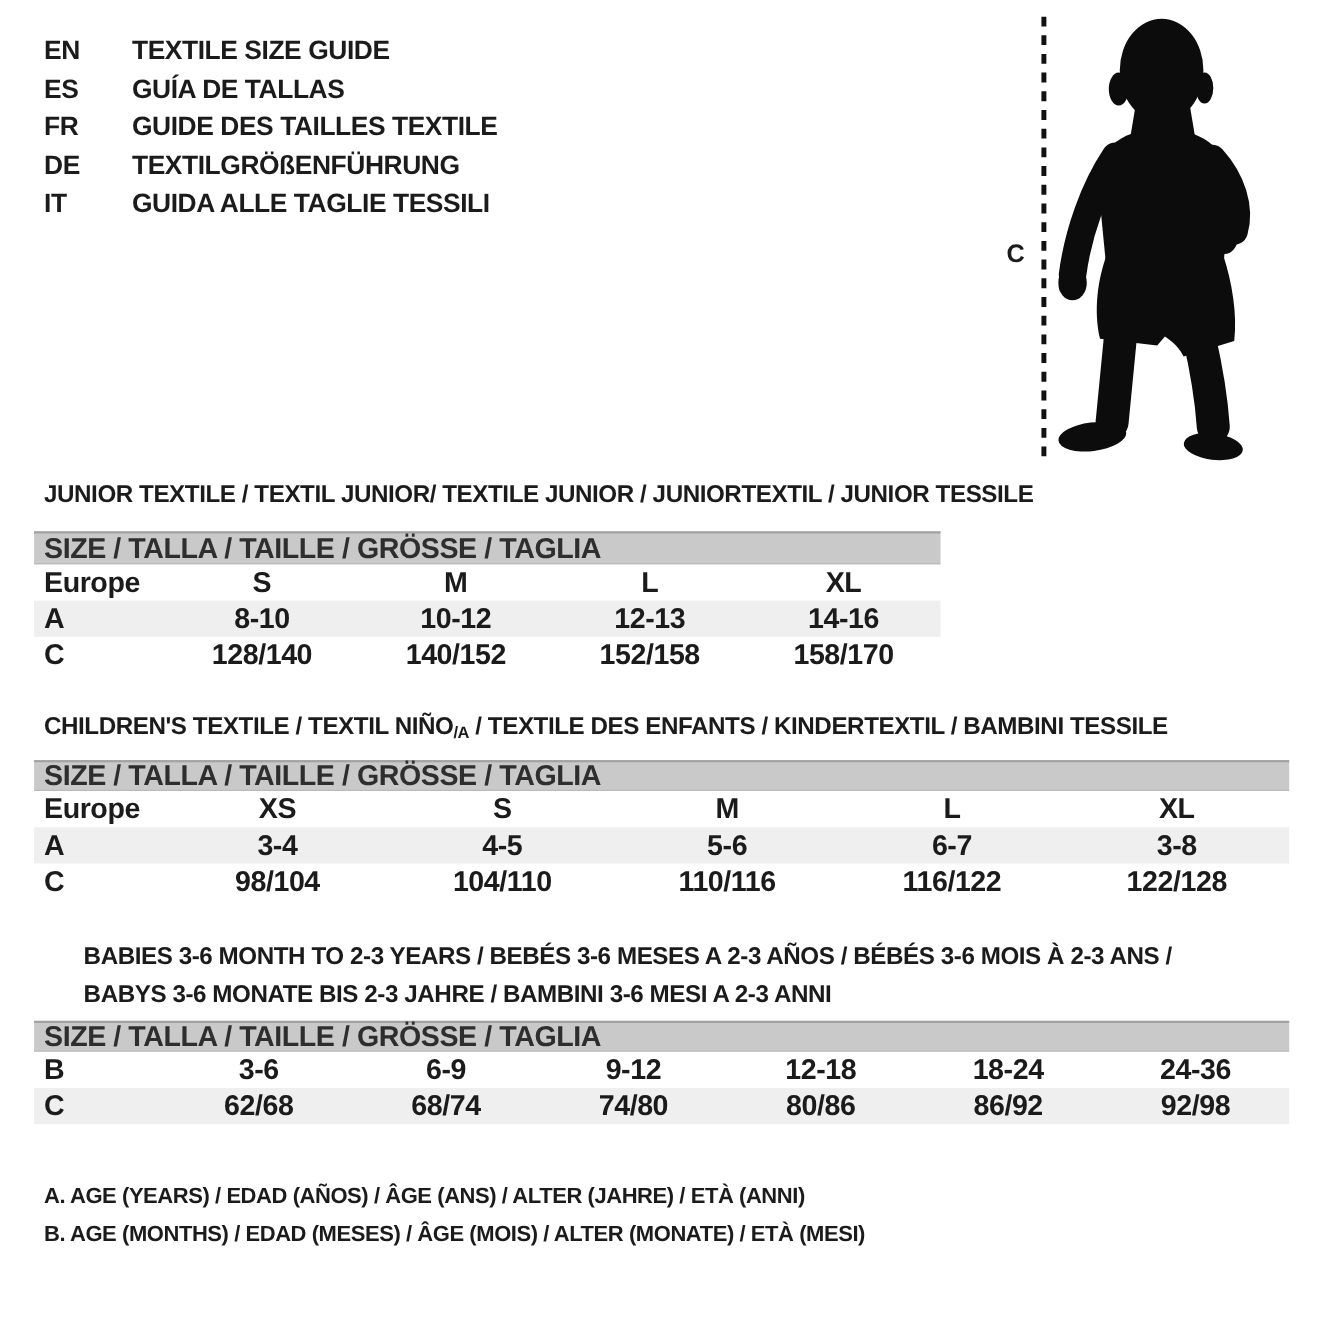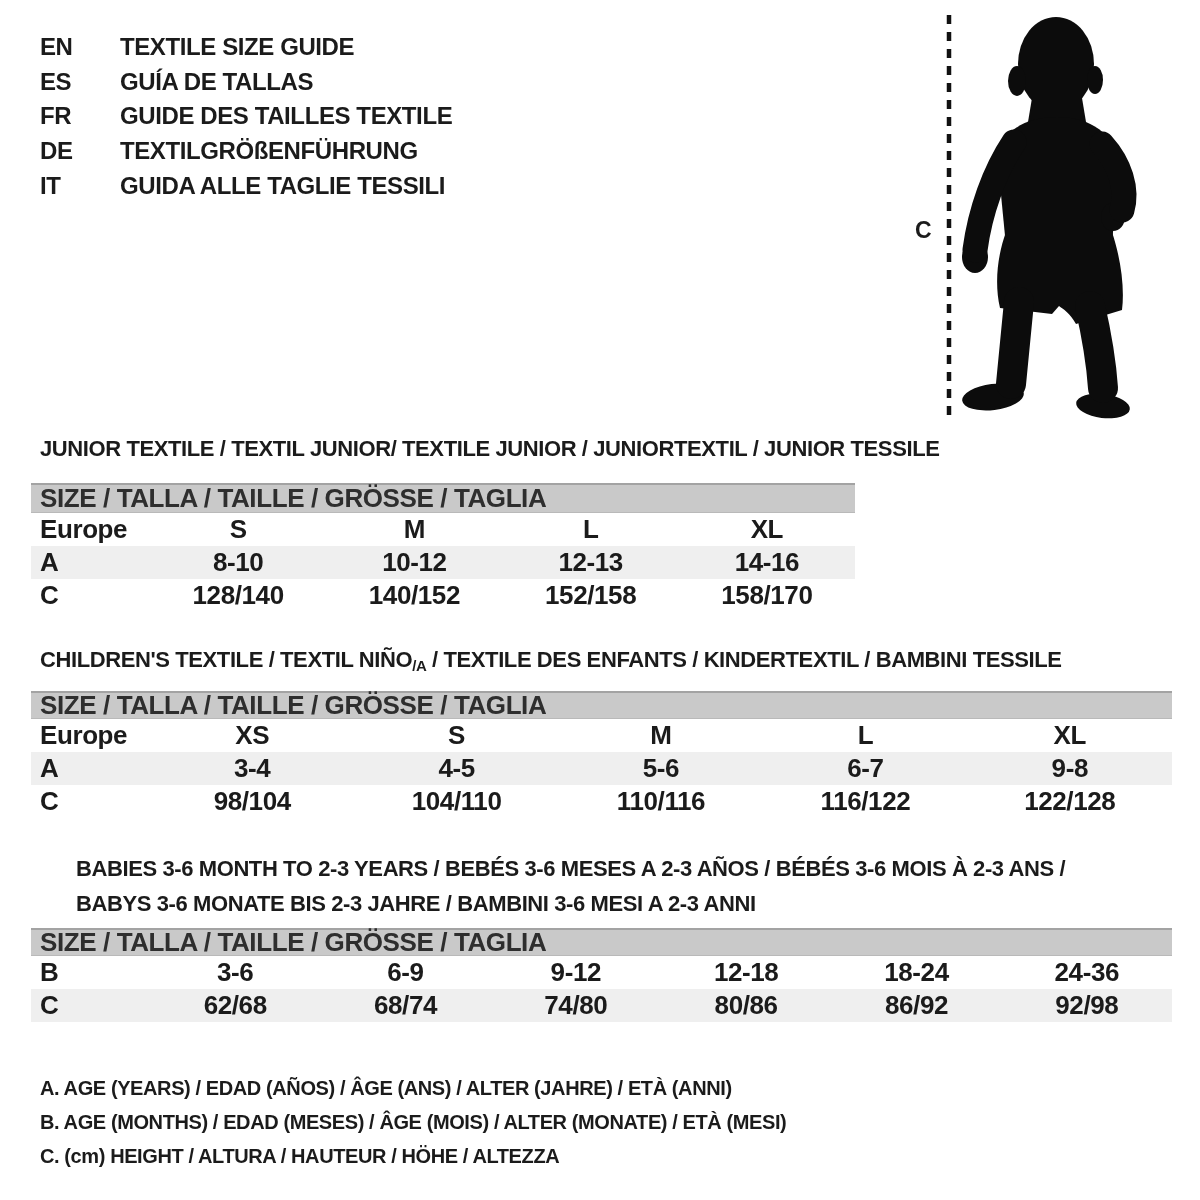--- a/index.html
+++ b/index.html
@@ -127,21 +127,21 @@
       <span class="cell">M</span>
       <span class="cell">L</span>
       <span class="cell">XL</span>
     </div>
     <div class="trow children-grid shaded">
       <span class="row-label">A</span>
       <span class="cell">3-4</span>
       <span class="cell">4-5</span>
       <span class="cell">5-6</span>
       <span class="cell">6-7</span>
-      <span class="cell">9-8</span>
+      <span class="cell">3-8</span>
     </div>
     <div class="trow children-grid">
       <span class="row-label">C</span>
       <span class="cell">98/104</span>
       <span class="cell">104/110</span>
       <span class="cell">110/116</span>
       <span class="cell">116/122</span>
       <span class="cell">122/128</span>
     </div>
   </div>
@@ -168,16 +168,15 @@
       <span class="cell">74/80</span>
       <span class="cell">80/86</span>
       <span class="cell">86/92</span>
       <span class="cell">92/98</span>
     </div>
   </div>
 
   <div class="legend">
     <div>A. AGE (YEARS) / EDAD (AÑOS) / ÂGE (ANS) / ALTER (JAHRE) / ETÀ (ANNI)</div>
     <div>B. AGE (MONTHS) / EDAD (MESES) / ÂGE (MOIS) / ALTER (MONATE) / ETÀ (MESI)</div>
-    <div>C. (cm) HEIGHT / ALTURA / HAUTEUR / HÖHE / ALTEZZA</div>
   </div>
 
 </div>
 
 </body></html>

